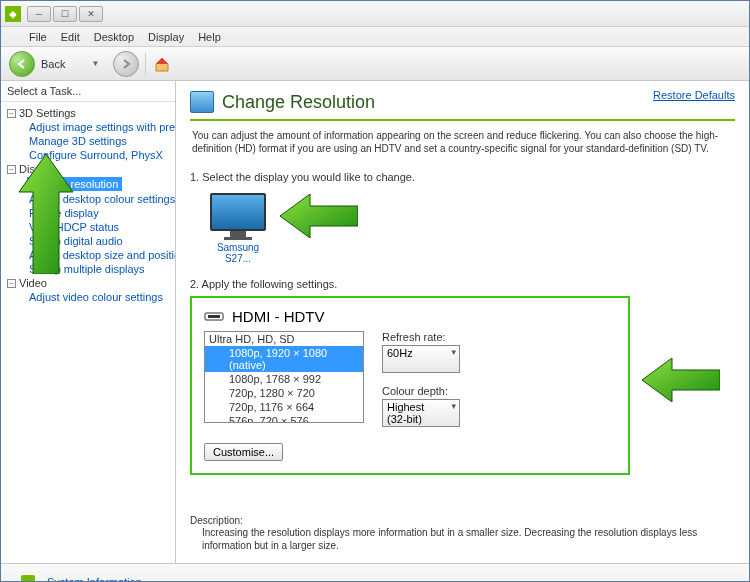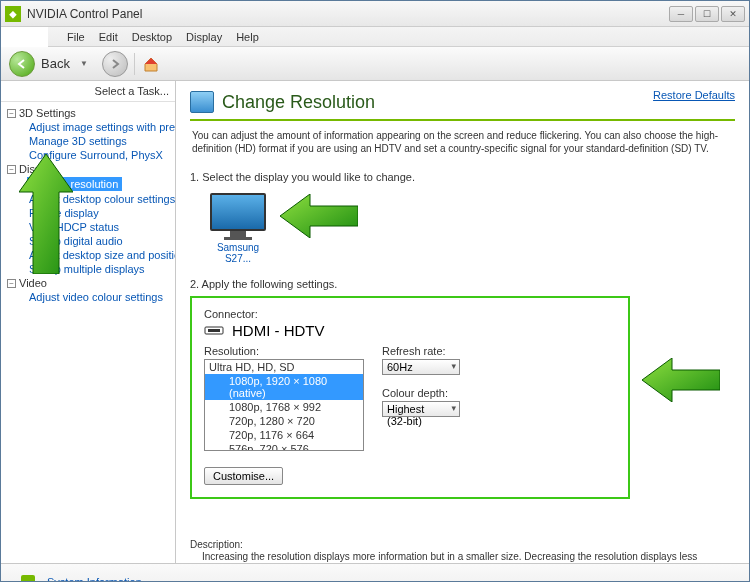--- a/index.html
+++ b/index.html
@@ -2,32 +2,32 @@
 <html><head>
 <meta charset="utf-8">
 <style>
 * { box-sizing: border-box; margin: 0; padding: 0; }
 body { font-family: "Segoe UI", Tahoma, sans-serif; font-size: 11px; background: #fff; width: 750px; height: 582px; overflow: hidden; border: 1px solid #5a7a9a; }
 .titlebar { height: 26px; background: linear-gradient(#f8f8f8,#e8e8e8); border-bottom: 1px solid #ccc; display: flex; align-items: center; padding: 0 4px; }
 .titlebar-icon { width: 16px; height: 16px; background: #76b900; margin-right: 6px; display:flex; align-items:center; justify-content:center; color:#fff; font-size:9px; font-weight:bold;}
 .titlebar-title { font-size: 12px; color: #333; flex:1;}
 .winbtns { display:flex; gap:2px;}
 .winbtn { width:24px; height:16px; background:linear-gradient(#f0f0f0,#d8d8d8); border:1px solid #aaa; border-radius:2px; display:flex; align-items:center; justify-content:center; font-size:9px; color:#555;}
-.menubar { height: 20px; background: linear-gradient(#f4f4f4,#ececec); border-bottom: 1px solid #d0d0d0; display: flex; align-items: center; padding: 0 12px; margin-left: 47px; }
+.menubar { height: 20px; background: linear-gradient(#f4f4f4,#ececec); border-bottom: 1px solid #d0d0d0; display: flex; align-items: center; padding: 0 21px; }
 .menubar span { padding: 0 7px; font-size: 11px; color: #333; cursor: default; }
 .toolbar { height: 34px; background: linear-gradient(#fbfbfb,#e5e5e5); border-bottom: 1px solid #c8c8c8; display: flex; align-items: center; padding: 0 8px; gap:6px;}
 .navbtn { width:26px; height:26px; border-radius:50%; background:radial-gradient(circle at 30% 30%,#b8e89a,#4ca610); border:1px solid #6a9a3a; display:flex; align-items:center; justify-content:center; color:#fff;}
 .navbtn.fwd { background:radial-gradient(circle at 30% 30%,#eee,#bbb); border-color:#999;}
-.back-label { font-size:13px; color:#333; margin-right:4px;}
+.back-label { font-size:11px; color:#333; margin-right:20px;}
 .dropdown-arrow { font-size:8px; color:#666; margin-right:8px;}
 .sep { width:1px; height:22px; background:#ccc; }
 .home-icon { width:20px; height:20px; display:flex; align-items:center; justify-content:center; font-size:14px;}
 .body-area { display:flex; height: calc(582px - 26px - 20px - 34px - 20px); }
 .sidebar { width: 175px; border-right:1px solid #c8c8c8; background:#fff; display:flex; flex-direction:column;}
-.sidebar-header { font-size:11px; padding:4px 6px; color:#333; border-bottom:1px solid #e0e0e0;text-align:right;}
+.sidebar-header { font-size:11px; padding:4px 6px; color:#333; border-bottom:1px solid #e0e0e0;}
 .tree { flex:1; padding:4px 0; overflow:hidden; position:relative;}
 .tree-node { padding:1px 0 1px 6px; display:flex; align-items:center; gap:3px; font-size:11px;}
 .tree-toggle { width:9px; height:9px; border:1px solid #888; font-size:8px; line-height:7px; text-align:center; color:#666; background:#fff;}
 .tree-label { color:#333; }
 .tree-child { padding-left: 28px; font-size:11px; color:#0857b5; padding-top:1px; padding-bottom:1px; white-space:nowrap;}
 .tree-child.selected { background:#3399ff; color:#fff; padding-left:28px; padding-right:4px; display:inline-block; margin-left:0;}
 .tree-child.selected-wrap { padding-left:28px;}
 .content { flex:1; position:relative; padding:10px 14px; overflow:hidden;}
 .page-header { display:flex; align-items:center; gap:8px; border-bottom:2px solid #76b900; padding-bottom:6px; margin-bottom:4px; position:relative;}
 .page-icon { width:24px; height:22px; background:linear-gradient(#8ecff5,#3a8ed0); border:1px solid #2a6ea0; border-radius:2px;}
@@ -42,39 +42,38 @@
 .monitor-base { width:28px; height:3px; background:#555; margin:0 auto;}
 .monitor-label { font-size:10px; color:#0857b5; margin-top:2px;}
 .settings-box { border:2px solid #3cc817; padding:10px 12px 12px 12px; margin-top:4px; position:relative; width: 440px;}
 .connector-row { display:flex; align-items:center; gap:8px; margin-bottom:6px; font-size:15px;}
 .field-label { font-size:11px; color:#333; margin-bottom:2px;}
 .columns { display:flex; gap:18px; margin-top:6px;}
 .listbox { width:160px; height:92px; border:1px solid #888; background:#fff; overflow:hidden; font-size:11px;}
 .listbox-header { padding:1px 4px; color:#333;}
 .listbox-item { padding:1px 24px; color:#333;}
 .listbox-item.selected { background:#3399ff; color:#fff;}
-.select { width:78px; border:1px solid #888; background:linear-gradient(#fff,#e8e8e8); font-size:11px; padding:1px 14px 1px 4px; position:relative; height:16px;}
+.select { width:78px; border:1px solid #888; background:linear-gradient(#fff,#e8e8e8); font-size:11px; padding:1px 14px 1px 4px; position:relative; height:28px;}
 .select.wide { width:78px;}
 .select::after { content:"▾"; position:absolute; right:3px; top:1px; font-size:9px; color:#555;}
 .customise-row { margin-top:16px;}
 .customise-btn { border:1px solid #888; background:linear-gradient(#fff,#e4e4e4); font-size:11px; padding:2px 8px; border-radius:2px;}
 .bottom-text { margin-top:40px; font-size:10px; color:#333;}
 .bottom-text .label { display:block;}
 .bottom-text .indent { padding-left:12px; display:block; line-height:1.3;}
 .statusbar { height:36px; border-top:1px solid #c8c8c8; background:linear-gradient(#fafafa,#ececec); display:flex; align-items:center; padding:0 20px; gap:12px;}
 .status-icon { width:14px; height:14px; background:#76b900; border-radius:2px;}
 .status-text { font-size:11px; color:#0857b5; text-decoration:underline;}
 .big-arrow-overlay { position:absolute; z-index:10; pointer-events:none;}
 </style>
 </head>
 <body>
 
 <div class="titlebar">
   <div class="titlebar-icon">◆</div>
-  <div class="titlebar-title">NVIDIA Control Panel</div>
   <div class="winbtns">
     <div class="winbtn">─</div>
     <div class="winbtn">☐</div>
     <div class="winbtn">✕</div>
   </div>
 </div>
 
 <div class="menubar">
   <span>File</span>
   <span>Edit</span>
@@ -172,34 +171,32 @@
               <stop offset="1" stop-color="#1a8a10"></stop>
             </linearGradient>
           </defs>
         <path d="M0 22 L30 0 L30 12 L78 12 L78 32 L30 32 L30 44 Z" fill="url(#g2)" stroke="#0a5a00"></path>
       </svg>
     </div>
 
     <div class="section-label">2. Apply the following settings.</div>
 
     <div class="settings-box">
-      <div class="field-label">Connector:</div>
       <div class="connector-row">
         <span>
           <svg width="20" height="10" viewBox="0 0 20 10">
               <rect x="1" y="1" width="18" height="7" rx="1" fill="none" stroke="#333"></rect>
               <rect x="4" y="3" width="12" height="3" fill="#333"></rect>
             </svg>
         </span>
         <span>HDMI - HDTV</span>
       </div>
 
       <div class="columns">
         <div>
-          <div class="field-label">Resolution:</div>
           <div class="listbox">
             <div class="listbox-header">Ultra HD, HD, SD</div>
             <div class="listbox-item selected">1080p, 1920 × 1080 (native)</div>
             <div class="listbox-item">1080p, 1768 × 992</div>
             <div class="listbox-item">720p, 1280 × 720</div>
             <div class="listbox-item">720p, 1176 × 664</div>
             <div class="listbox-item">576p, 720 × 576</div>
 
           </div>
         </div>

